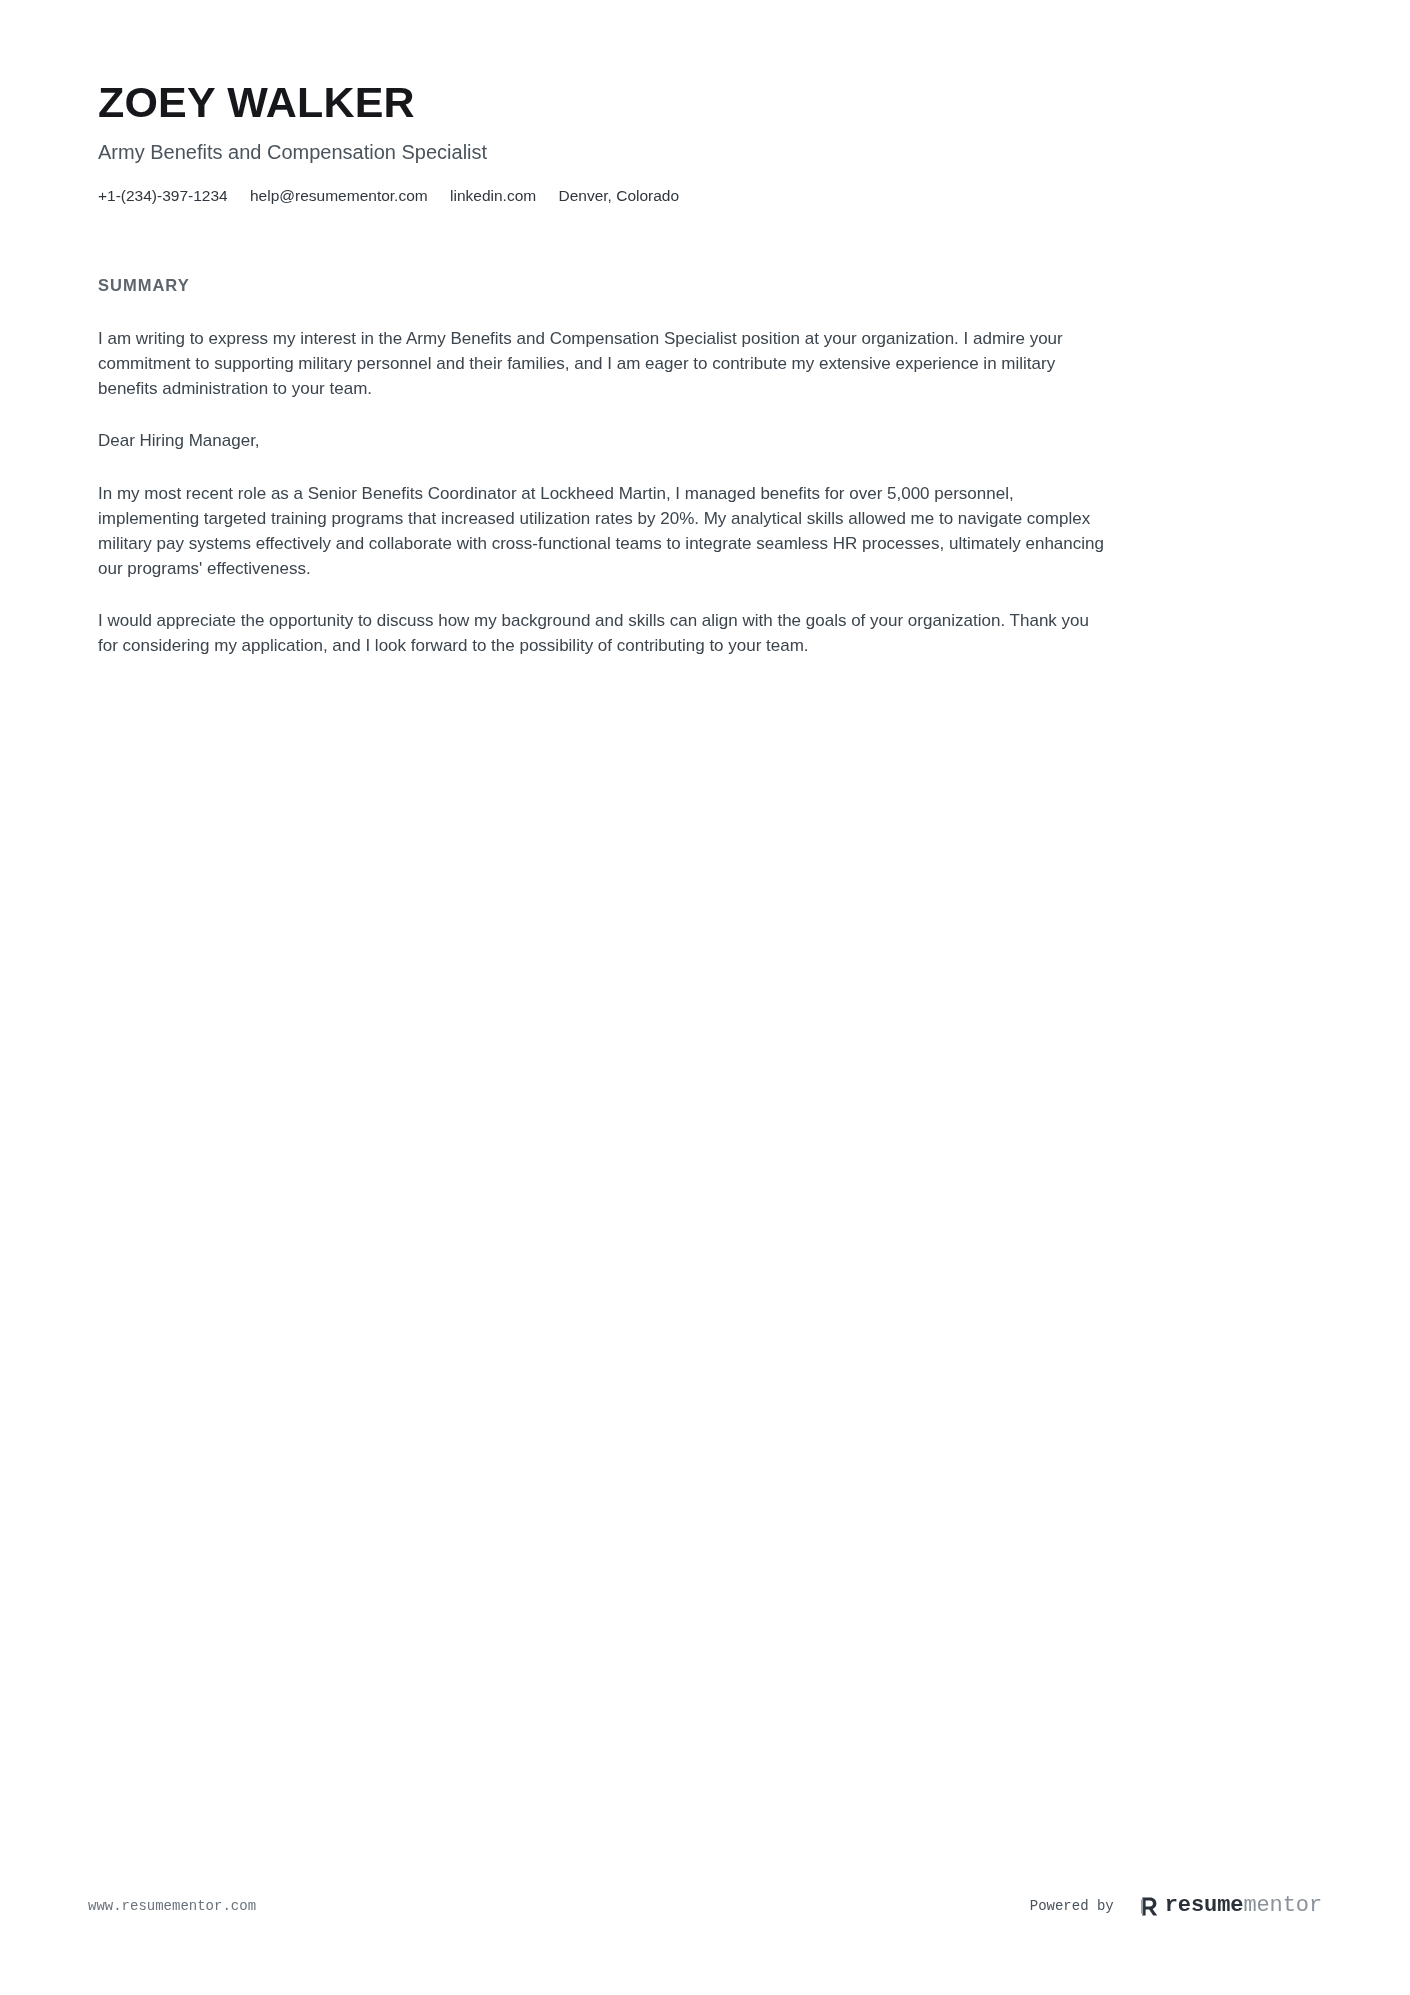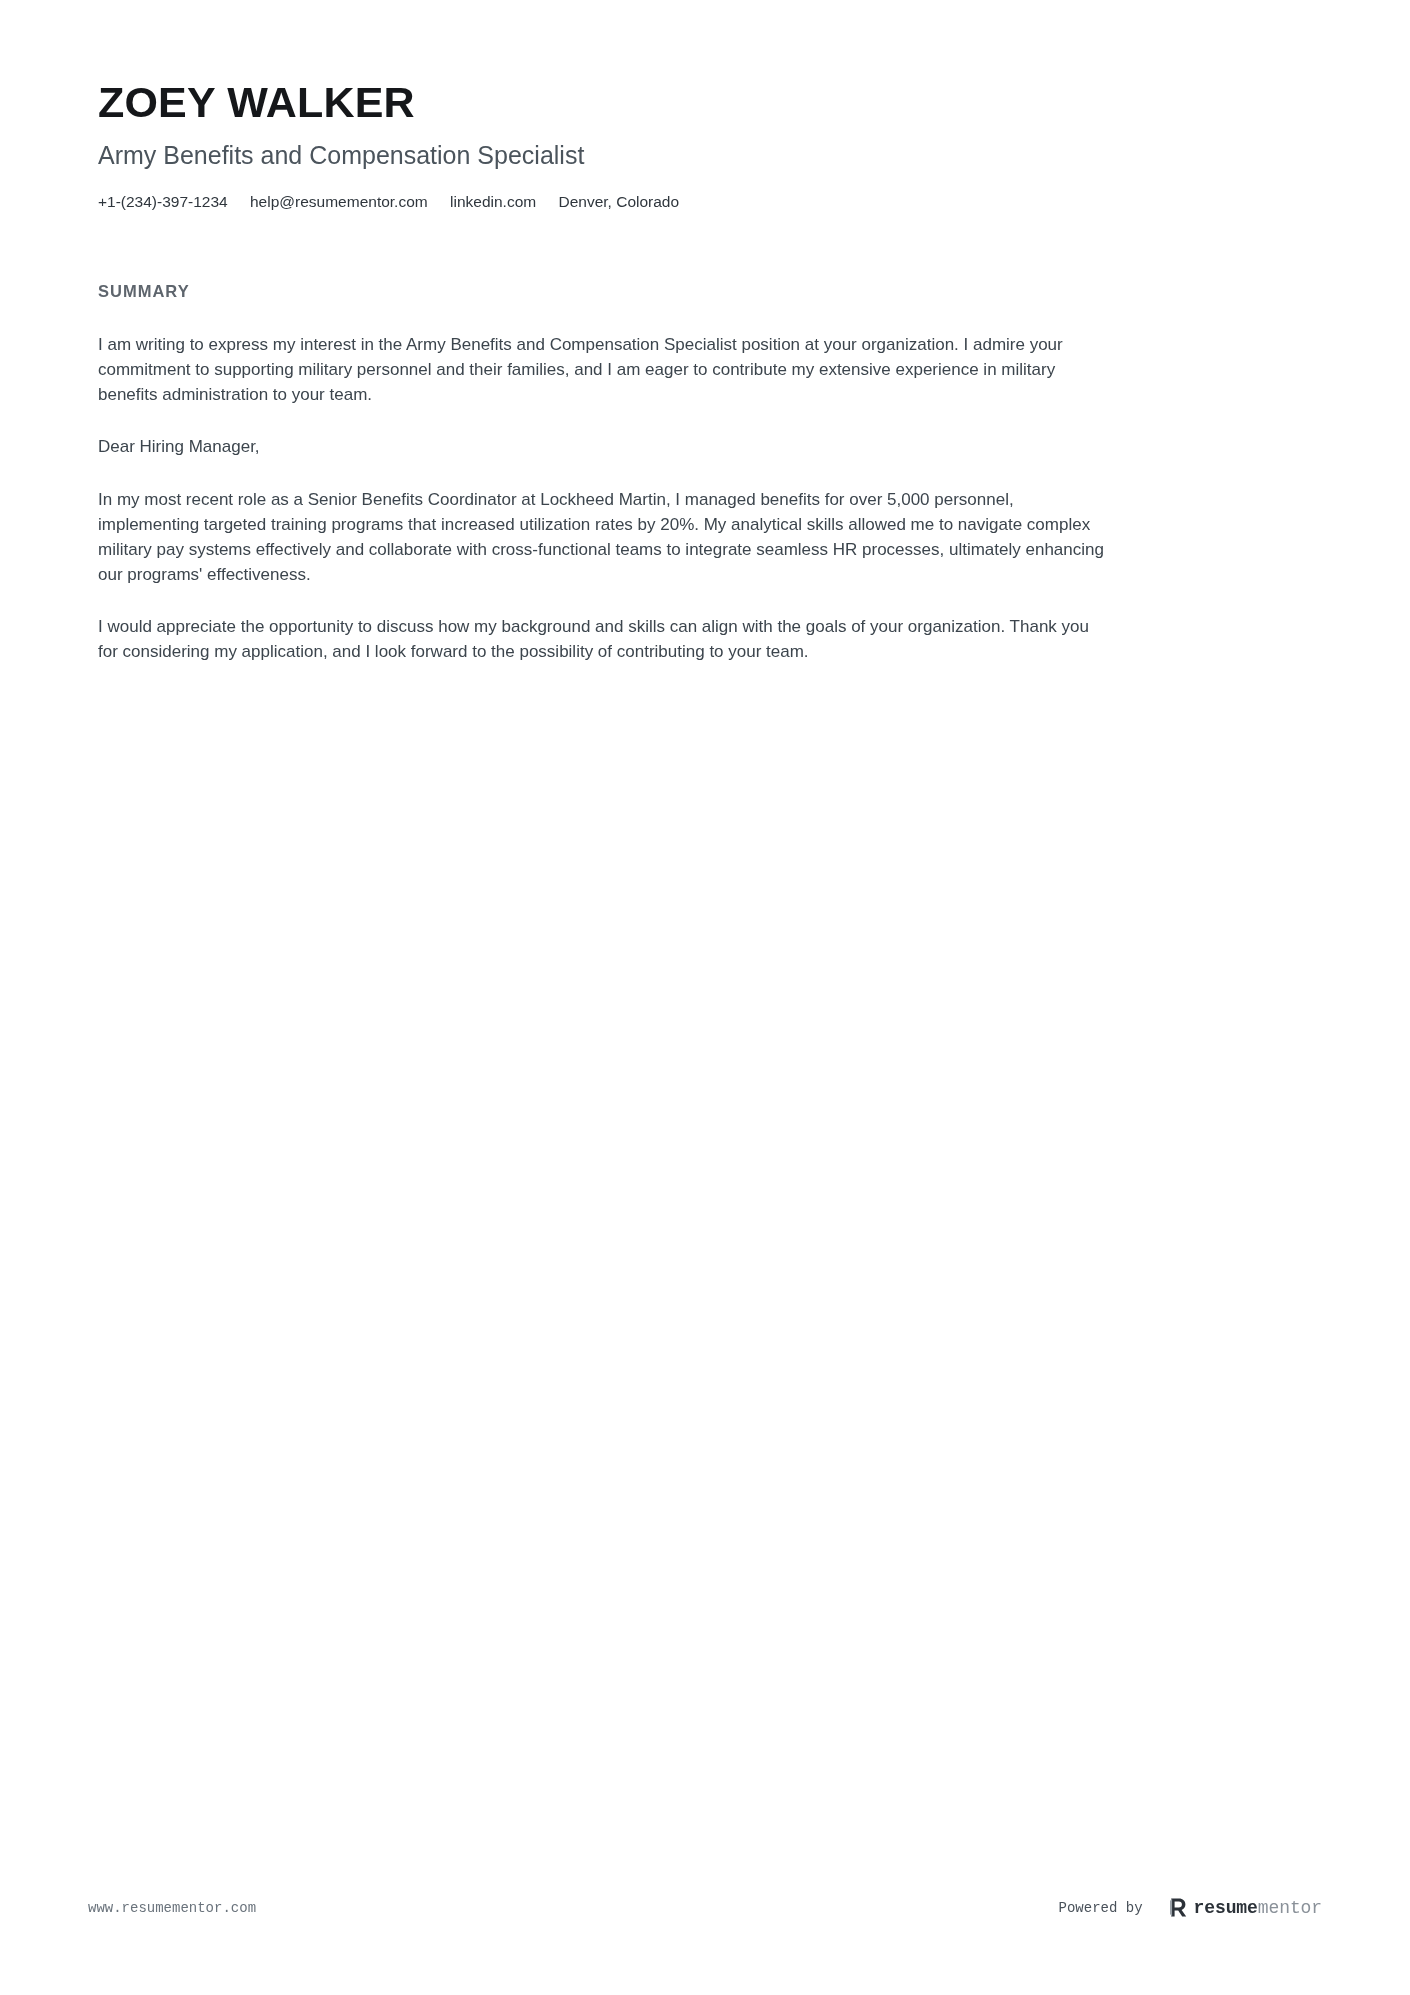--- a/index.html
+++ b/index.html
@@ -31,21 +31,21 @@
   .name {
     font-size: 43px;
     font-weight: 700;
     letter-spacing: 0.2px;
     color: #15171a;
     line-height: 1.12;
     margin: 0 0 14px 0;
     text-transform: uppercase;
   }
   .job-title {
-    font-size: 25px;
+    font-size: 20px;
     font-weight: 400;
     color: #4b545c;
     line-height: 1.2;
     margin: 0 0 22px 0;
   }
   .contact-line {
     font-size: 15.5px;
     color: #2f363d;
     line-height: 1.3;
     white-space: nowrap;
@@ -109,21 +109,21 @@
     align-items: center;
     gap: 7px;
   }
   .brand-mark {
     display: inline-block;
     width: 17px;
     height: 19px;
     line-height: 0;
   }
   .brand-text {
-    font-size: 18px;
+    font-size: 22px;
     letter-spacing: -0.1px;
     line-height: 1;
     text-align: right;
   }
   .brand-a {
     font-weight: 700;
     color: #2b3138;
   }
   .brand-b {
     font-weight: 400;

